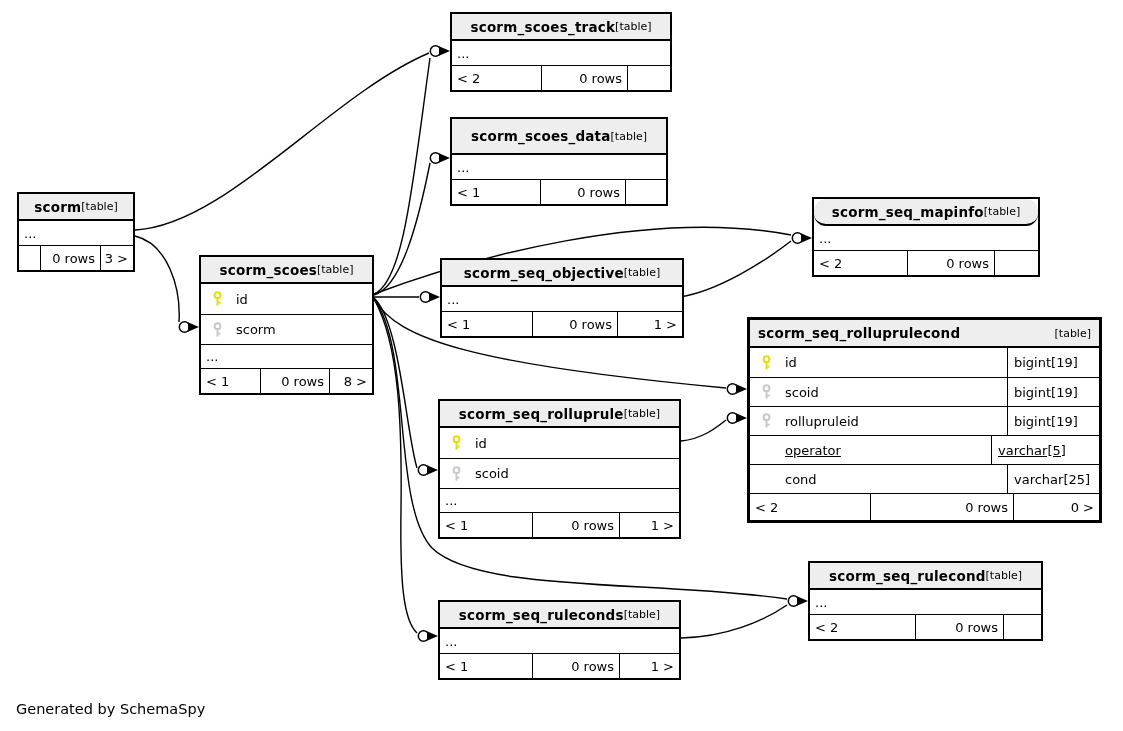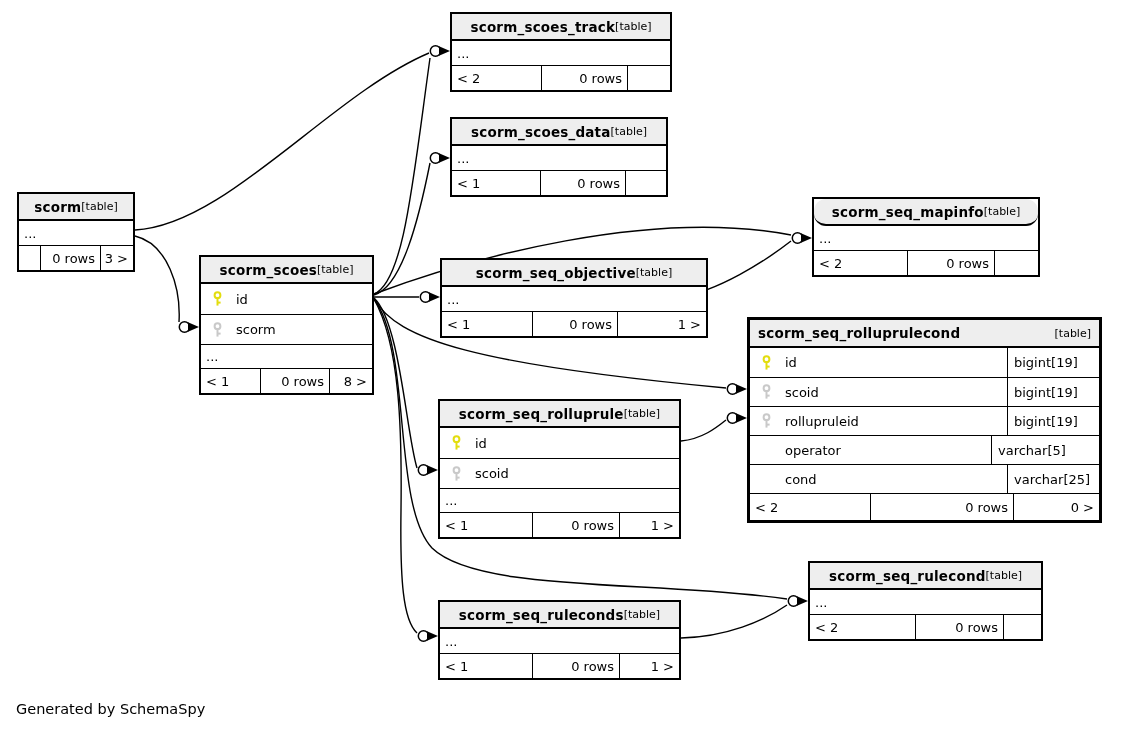--- a/index.html
+++ b/index.html
@@ -85,21 +85,21 @@
           <span class="tsuf">[table]</span>
         </div>
         <div class="row ell" style="height: 24px;">...</div>
         <div class="tfoot" style="height: 25px;">
           <div class="fc fl" style="width: 89px;">&lt; 2</div>
           <div class="fc fm" style="width: 86px;">0 rows</div>
           <div class="fc fr"></div>
         </div>
       </div>
       <div class="tbl" style="left: 450px; top: 117px; width: 218px;">
-        <div class="thead" style="height: 27px;">
+        <div class="thead" style="height: 36px;">
           <span class="tname">scorm_scoes_data</span>
           <span class="tsuf">[table]</span>
         </div>
         <div class="row ell" style="height: 24px;">...</div>
         <div class="tfoot" style="height: 25px;">
           <div class="fc fl" style="width: 88px;">&lt; 1</div>
           <div class="fc fm" style="width: 85px;">0 rows</div>
           <div class="fc fr"></div>
         </div>
       </div>
@@ -128,21 +128,21 @@
           </span>
           <span class="cname">scorm</span>
         </div>
         <div class="row ell" style="height: 24px;">...</div>
         <div class="tfoot" style="height: 25px;">
           <div class="fc fl" style="width: 59px;">&lt; 1</div>
           <div class="fc fm" style="width: 69px;">0 rows</div>
           <div class="fc fr">8 &gt;</div>
         </div>
       </div>
-      <div class="tbl" style="left: 440px; top: 258px; width: 268px;">
+      <div class="tbl" style="left: 440px; top: 258px; width: 244px;">
         <div class="thead" style="height: 27px;">
           <span class="tname">scorm_seq_objective</span>
           <span class="tsuf">[table]</span>
         </div>
         <div class="row ell" style="height: 24px;">...</div>
         <div class="tfoot" style="height: 25px;">
           <div class="fc fl" style="width: 90px;">&lt; 1</div>
           <div class="fc fm" style="width: 85px;">0 rows</div>
           <div class="fc fr">1 &gt;</div>
         </div>
@@ -190,21 +190,21 @@
           <span class="keywrap">
             <svg width="11" height="16" viewBox="0 0 11 16">
               <circle cx="5.5" cy="4.2" r="2.9" fill="none" stroke="#c9c9c9" stroke-width="2"></circle>
               <line x1="5.5" y1="7.1" x2="5.5" y2="14.6" stroke="#c9c9c9" stroke-width="2"></line>
               <line x1="5.5" y1="11.6" x2="8.6" y2="11.6" stroke="#c9c9c9" stroke-width="2"></line>
             </svg>
           </span>
           <span class="cname">rollupruleid</span>
           <span class="ctype" style="width: 92px;">bigint[19]</span>
         </div>
-        <div class="row" style="height: 29px;">
+        <div class="row" style="height: 29px; text-decoration: underline;">
           <span class="keywrap"></span>
           <span class="cname">operator</span>
           <span class="ctype" style="width: 108px;">varchar[5]</span>
         </div>
         <div class="row" style="height: 29px;">
           <span class="keywrap"></span>
           <span class="cname">cond</span>
           <span class="ctype" style="width: 92px;">varchar[25]</span>
         </div>
         <div class="tfoot" style="height: 27px;">

